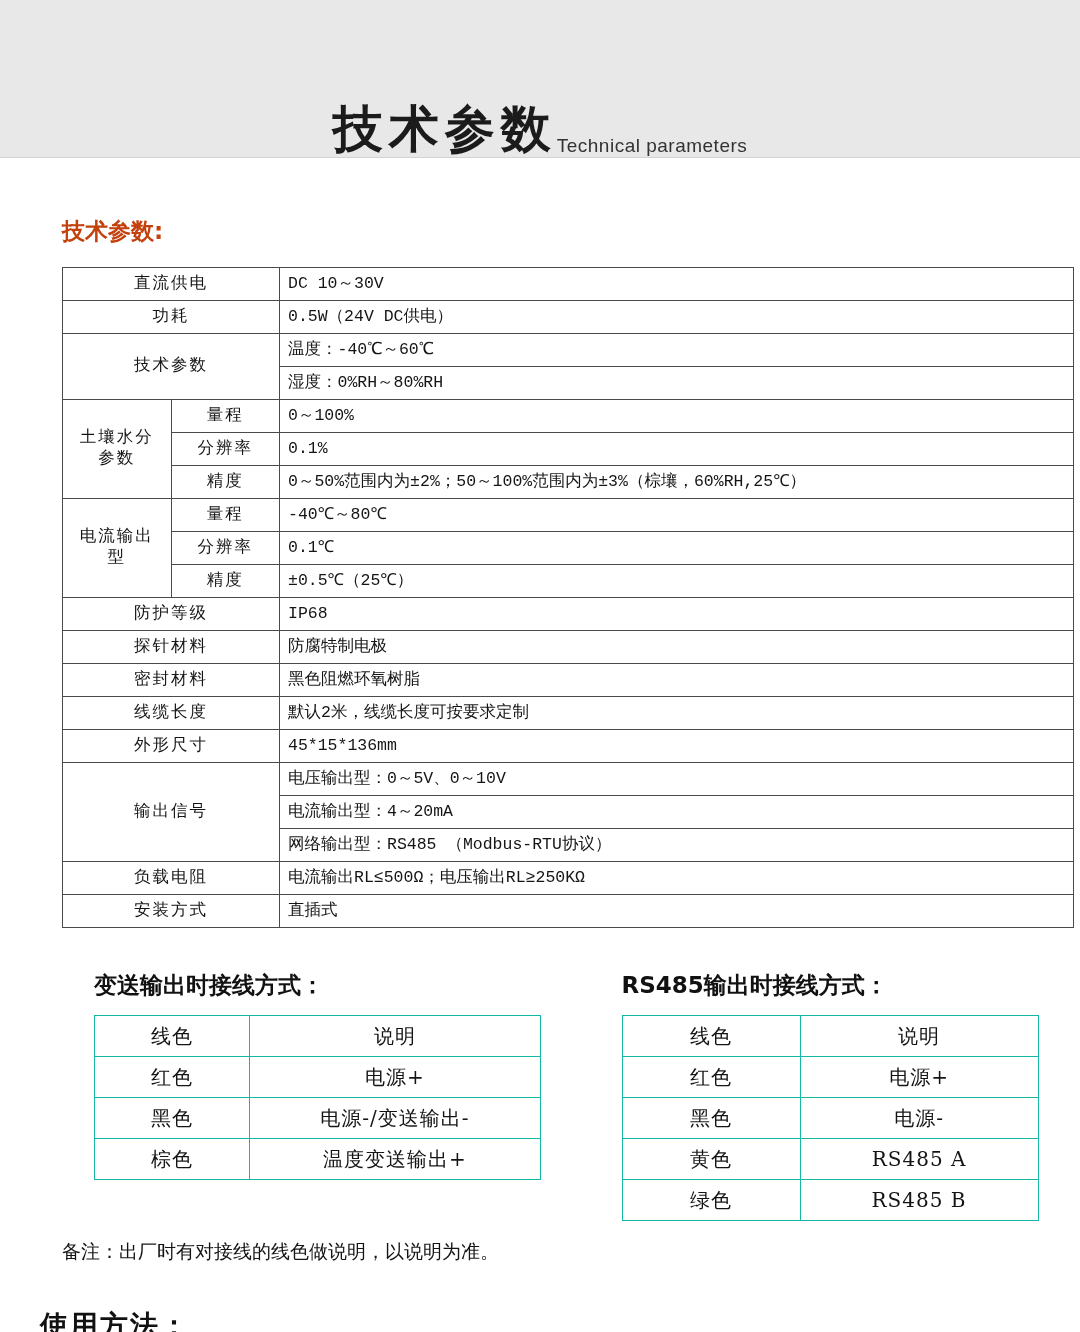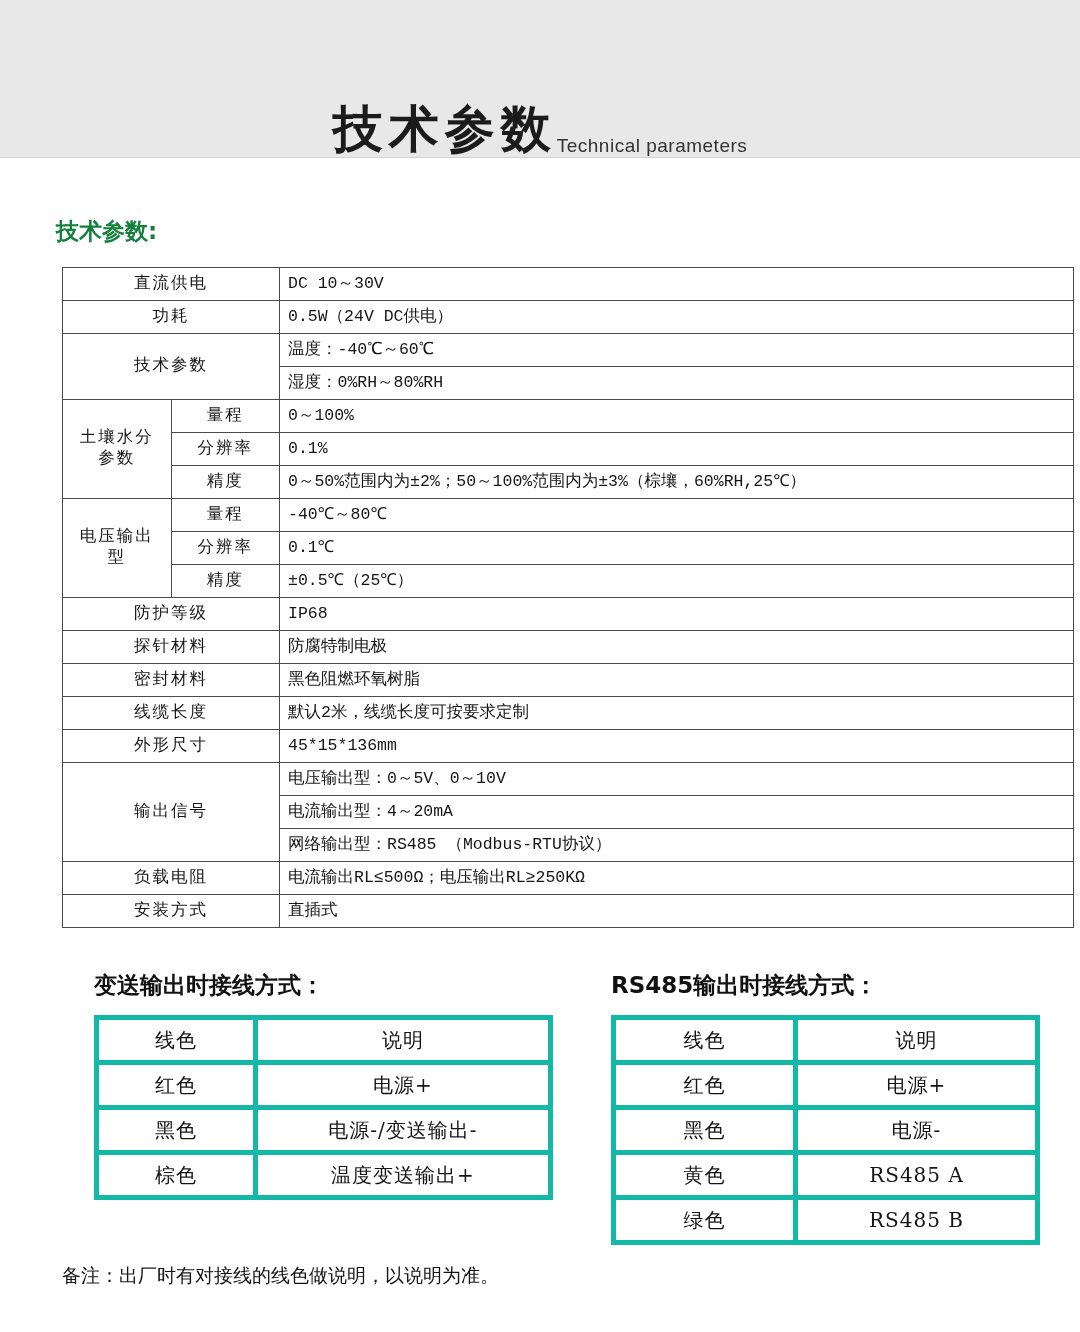--- a/index.html
+++ b/index.html
@@ -46,22 +46,22 @@
 
   
   .content {
     padding: 0 40px;
     box-sizing: border-box;
   }
 
   .section-heading {
     font-size: 23px;
     font-weight: 700;
-    color: #15803d;
-    margin: 58px 0 20px 16px;
+    color: #c2410c;
+    margin: 58px 0 20px 22px;
     font-family: "DejaVu Sans", "Liberation Sans", sans-serif;
   }
 
   
   table.spec {
     border-collapse: collapse;
     width: 1012px;
     margin-left: 22px;
     table-layout: fixed;
     font-size: 16.5px;
@@ -114,21 +114,21 @@
   }
   .wiring-title.right-title { margin-left: 19px; }
 
   table.wiring {
     border-collapse: collapse;
     table-layout: fixed;
     font-size: 20px;
     font-family: "DejaVu Serif", "Liberation Serif", serif;
   }
   table.wiring td {
-    border: 5px solid #14b8a6;
+    border: 1px solid #14b8a6;
     height: 38px;
     text-align: center;
     vertical-align: middle;
     color: #141414;
     letter-spacing: 1px;
   }
   table.wiring.w-left { width: 440px; }
   table.wiring.w-left td.c1 { width: 152px; }
   table.wiring.w-left td.c2 { width: 288px; }
 
@@ -190,21 +190,21 @@
       <tr>
         <td class="sub">分辨率</td>
         <td class="val">0.1%</td>
       </tr>
       <tr>
         <td class="sub">精度</td>
         <td class="val">0～50%范围内为±2%；50～100%范围内为±3%（棕壤，60%RH,25℃）</td>
       </tr>
 
       <tr>
-        <td class="lbl" rowspan="3">电压输出型</td>
+        <td class="lbl" rowspan="3">电流输出型</td>
         <td class="sub">量程</td>
         <td class="val">-40℃～80℃</td>
       </tr>
       <tr>
         <td class="sub">分辨率</td>
         <td class="val">0.1℃</td>
       </tr>
       <tr>
         <td class="sub">精度</td>
         <td class="val">±0.5℃（25℃）</td>

